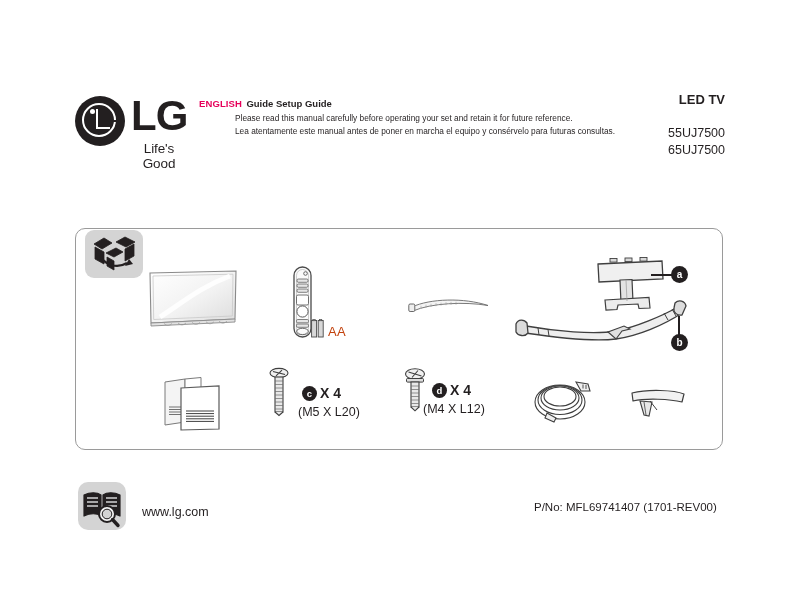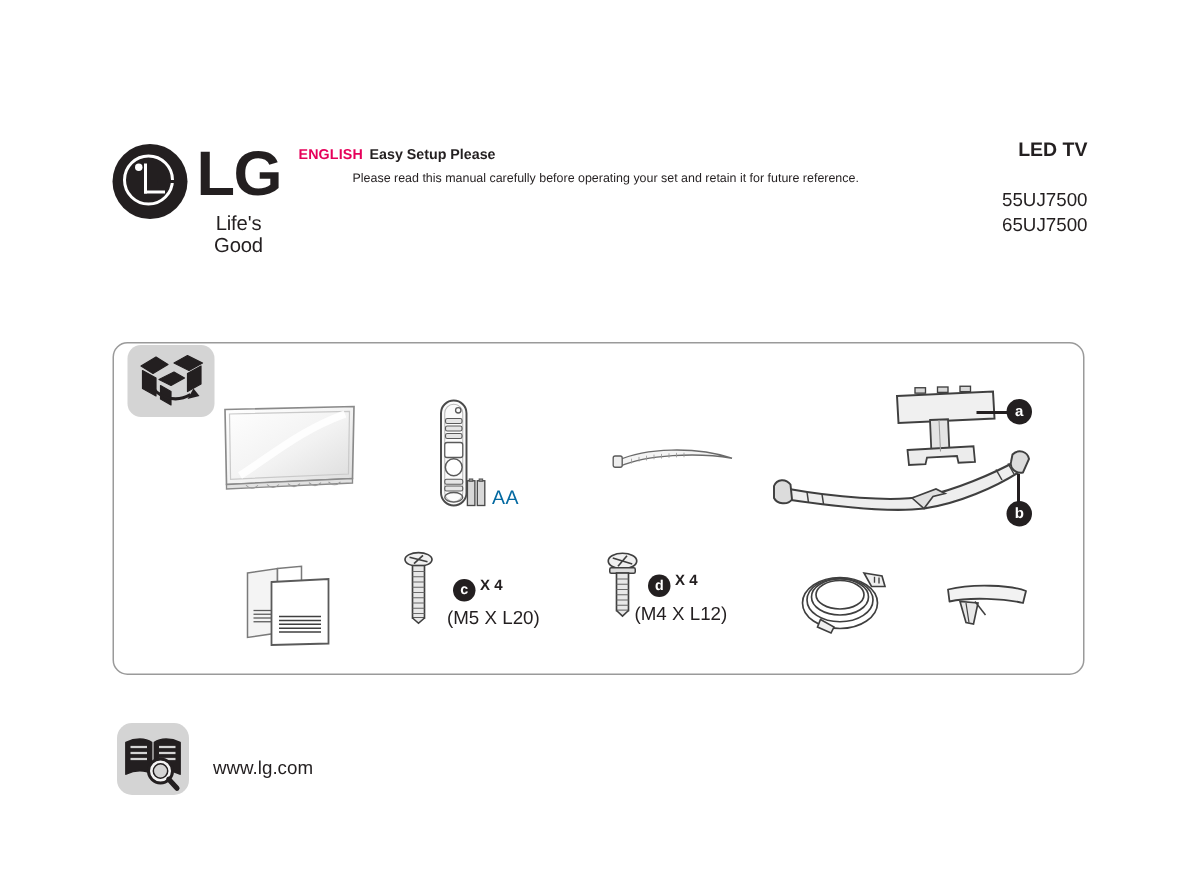--- a/index.html
+++ b/index.html
@@ -71,21 +71,21 @@
   .book-icon-bg{
     position:absolute;left:78px;top:466px;width:48px;height:48px;border-radius:10px;
     background:#d4d4d4;
   }
 
   
   .it{position:absolute;}
   .i-tv{left:148px;top:253px;width:90px;height:58px;}
   .i-remote{left:290px;top:250px;width:30px;height:72px;}
   .i-batt{left:311px;top:303px;width:14px;height:19px;}
-  .i-aa{left:328px;top:308px;font-size:13px;color:#0369a1;letter-spacing:0.3px;}
+  .i-aa{left:328px;top:308px;font-size:13px;color:#c2410c;letter-spacing:0.3px;}
   .i-tie{left:408px;top:280px;width:85px;height:20px;}
   .i-stand{left:592px;top:240px;width:78px;height:58px;}
   .i-base{left:512px;top:282px;width:178px;height:46px;}
   .i-books{left:163px;top:360px;width:62px;height:55px;}
   .i-screwC{left:268px;top:352px;width:22px;height:48px;}
   .i-screwD{left:404px;top:352px;width:22px;height:44px;}
   .i-cord{left:532px;top:362px;width:66px;height:46px;}
   .i-clip{left:630px;top:372px;width:58px;height:30px;}
 
   
@@ -98,21 +98,21 @@
   .bub-b{left:671px;top:318px;}
   .lead{position:absolute;background:#231f20;}
   .lead-a{left:651px;top:257.5px;width:22px;height:2px;}
   .lead-b{left:678px;top:300px;width:2px;height:20px;}
 
   
   .lbl-bub{
     position:absolute;width:15px;height:15px;border-radius:50%;background:#231f20;
     color:#ffffff;font-size:9.5px;font-weight:bold;line-height:15px;text-align:center;
   }
-  .lbl-x{position:absolute;font-size:10px;font-weight:bold;color:#231f20;white-space:nowrap;}
+  .lbl-x{position:absolute;font-size:14px;font-weight:bold;color:#231f20;white-space:nowrap;}
   .lbl-spec{position:absolute;font-size:12.5px;color:#231f20;white-space:nowrap;}
 
   .bub-c{left:302px;top:370px;}
   .x-c{left:320px;top:369px;}
   .spec-c{left:298px;top:389px;}
   .bub-d{left:432px;top:367px;}
   .x-d{left:450px;top:366px;}
   .spec-d{left:423px;top:386px;}
 
   
@@ -142,23 +142,24 @@
         <div class="lfoot"></div>
         <div class="gbar"></div>
       </div>
       <div class="lg-word">LG</div>
       <div class="lg-tag">Life's Good</div>
     </div>
 
     <div class="titleblock">
       <div class="tl-row">
         <span class="tl-lang">ENGLISH</span>
-        <span class="tl-strong">Easy Setup Please</span>
+        <span class="tl-strong">Guide Setup Guide</span>
       </div>
       <div class="tl-body">Please read this manual carefully before operating your set and retain it for future reference.</div>
+      <div class="tl-body">Lea atentamente este manual antes de poner en marcha el equipo y consérvelo para futuras consultas.</div>
     </div>
 
     <div class="ledtv">LED TV</div>
     <div class="models">
       <div class="model">55UJ7500</div>
       <div class="model">65UJ7500</div>
     </div>
   </div>
 
   <div class="box"></div>
@@ -380,14 +381,15 @@
         <path d="M28,16 h11"></path>
           <path d="M28,20 h11"></path>
           <path d="M28,24 h11"></path>
       </g>
       <circle cx="29" cy="32" r="8" fill="#f4f4f4" stroke="#231f20" stroke-width="2"></circle>
       <circle cx="29" cy="32" r="4.8" fill="#d4d4d4" stroke="#231f20" stroke-width="1"></circle>
       <path d="M34.5,37.5 L40,43.5" stroke="#231f20" stroke-width="3.4" stroke-linecap="round"></path>
     </svg>
   </div>
   <div class="footer-url">www.lg.com</div>
+  <div class="footer-pno">P/No: MFL69741407 (1701-REV00)</div>
 
 </div>
 
 </body></html>

